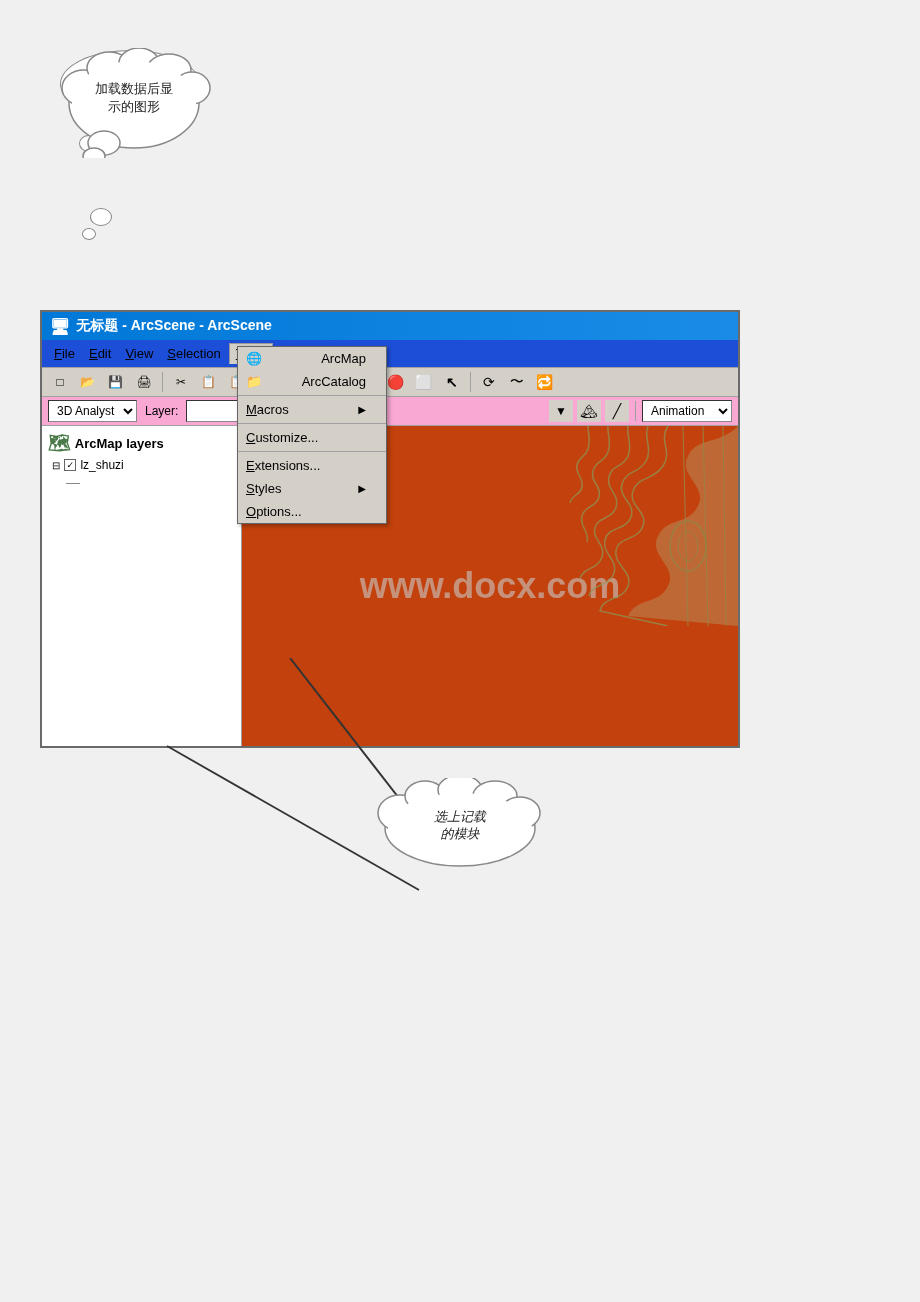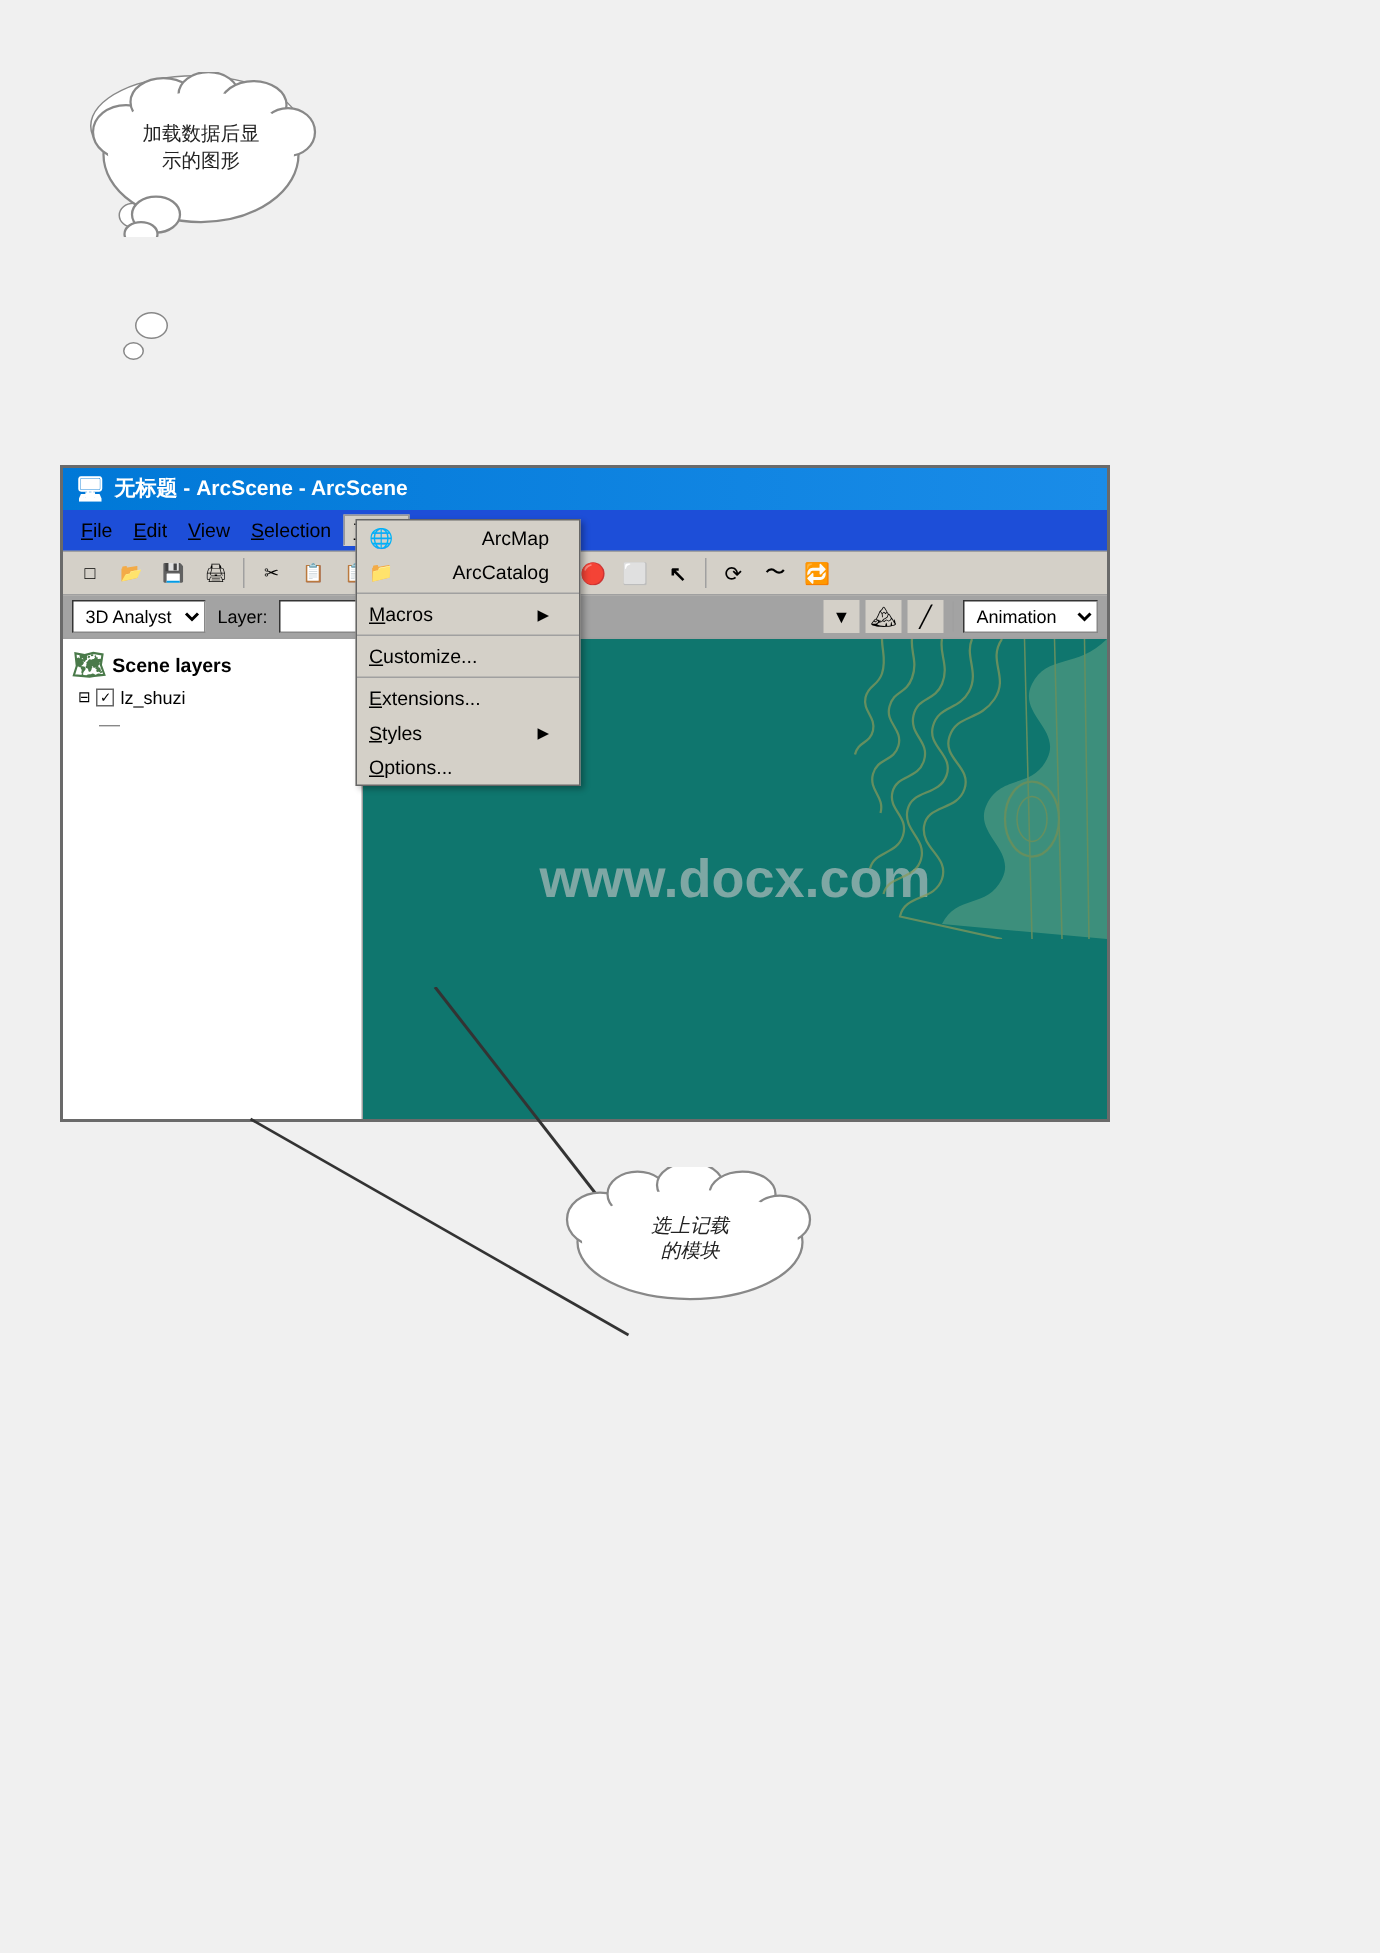--- a/index.html
+++ b/index.html
@@ -171,21 +171,21 @@
       background: #fff;
       border: 1px inset #888;
       padding: 2px 4px;
       font-size: 12px;
       height: 22px;
       width: 60px;
     }
 
     
     .toolbar2 {
-      background: #a3a3a3;
+      background: #f9a8d4;
       border-bottom: 1px solid #a0a0a0;
       padding: 3px 6px;
       display: flex;
       align-items: center;
       gap: 4px;
     }
 
     
     .content-area {
       display: flex;
@@ -266,21 +266,21 @@
       margin: 2px 0;
     }
     .dropdown-arrow {
       font-size: 10px;
       margin-left: 8px;
     }
 
     
     .map-area {
       flex: 1;
-      background: #0f766e;
+      background: #c2410c;
       position: relative;
       overflow: hidden;
       min-height: 320px;
       text-decoration: underline;
     }
 
     
     .topo-decoration {
       position: absolute;
       right: 0;
@@ -405,21 +405,21 @@
       <select class="toolbar-dropdown" style="width:90px;">
         <option>Animation</option>
       </select>
     </div>
 
     <div class="content-area" style="position: relative;">
 
       <div class="toc-panel">
         <div class="toc-title">
           <span style="color:#4a7a4a; font-size:18px;">🗺</span>
-          <span>Scene layers</span>
+          <span>ArcMap layers</span>
         </div>
         <div class="toc-layer-item">
           <span class="toc-expand">⊟</span>
           <div class="toc-checkbox checked"></div>
           <span>lz_shuzi</span>
         </div>
         <div class="toc-dash">—</div>
 
         <div class="dropdown-menu" style="top: -80px; left: 195px;">
           <div class="dropdown-item">

